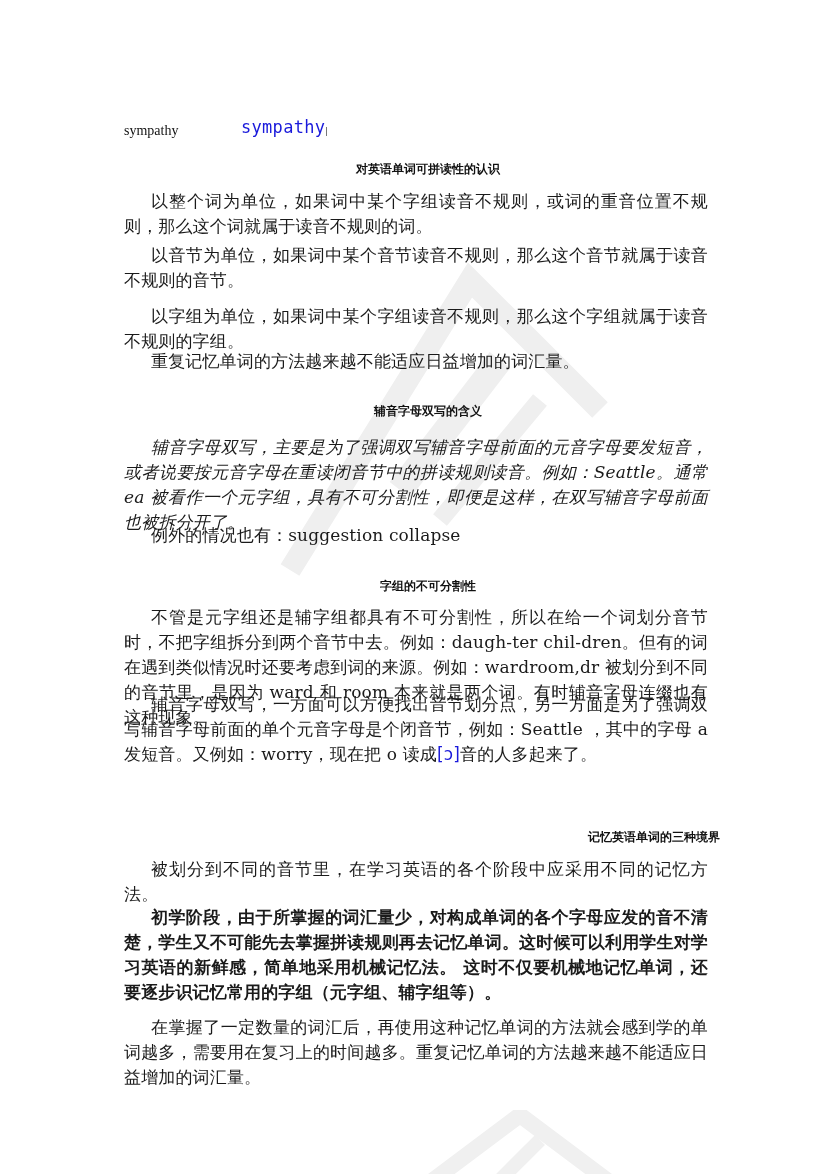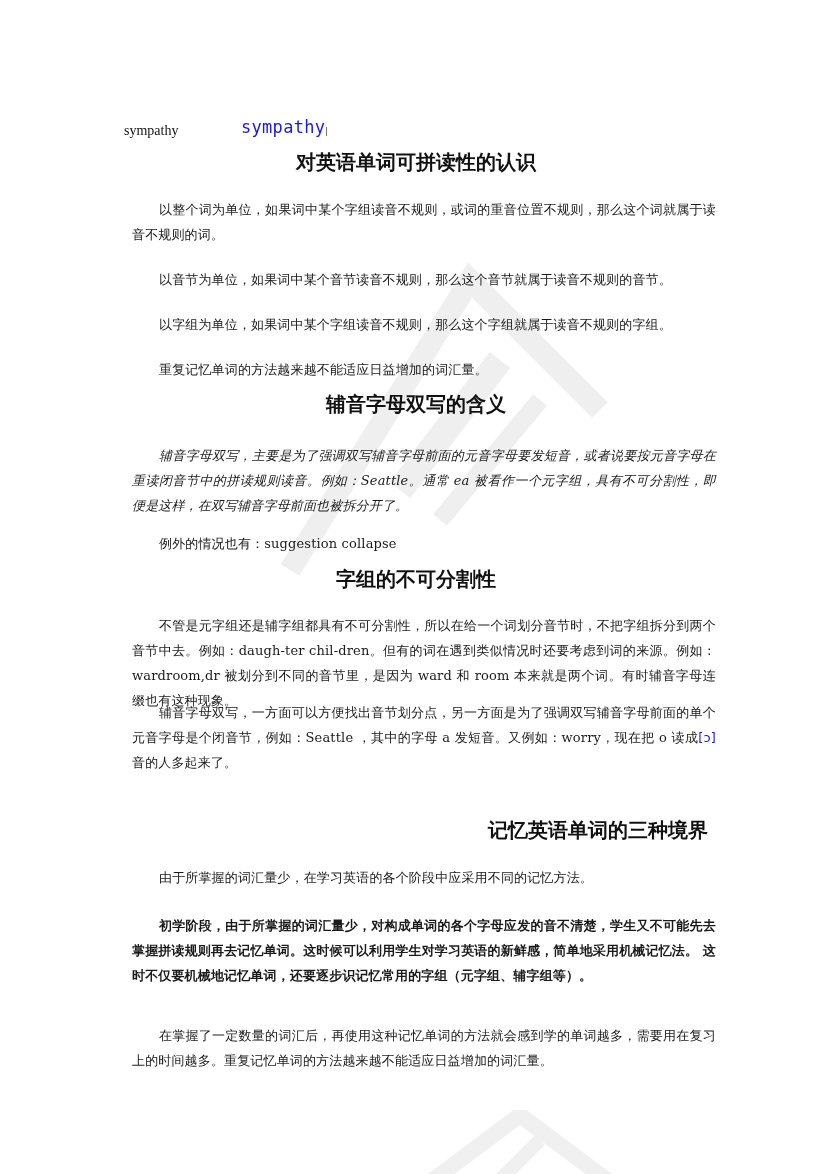--- a/index.html
+++ b/index.html
@@ -18,26 +18,26 @@
   }
   .word-plain {
     position: absolute; left: 0; top: 4px; font-family: "Liberation Serif", serif; font-size: 14px; color: #111;
   }
   .word-phon {
     position: absolute; left: 117px; top: -2px; font-family: "DejaVu Sans Mono", "Liberation Mono", monospace;
     font-size: 17px; color: #1a1adb; letter-spacing: 0.3px;
   }
   .cursor-mark { display:inline-block; width:1px; height:9px; background:#777; vertical-align:-3px; margin-left:1px; }
   h2 {
-    position: absolute; left: 0; width: 584px; margin: 0; text-align: center;
-    font-family: "DejaVu Sans", "Liberation Sans", sans-serif; font-weight: bold; font-size: 20px; color: #111;
+    position: absolute; left: 0; width: 584px; margin: 12px; text-align: center;
+    font-family: "DejaVu Sans", "Liberation Sans", sans-serif; font-weight: bold; font-size: 12px; color: #111;
   }
   p {
-    position: absolute; left: 0; width: 584px; margin: 8px;
-    font-family: "DejaVu Serif", "Liberation Serif", serif; font-size: 13px; line-height: 25px; color: #1a1a1a;
+    position: absolute; left: 0; width: 584px; margin: 0;
+    font-family: "DejaVu Serif", "Liberation Serif", serif; font-size: 17px; line-height: 25px; color: #1a1a1a;
     text-indent: 27px; text-align: justify; letter-spacing: 0.15px;
   }
   .phon { color: #1a1adb; font-family: "DejaVu Sans", sans-serif; }
 </style>
 </head>
 <body>
 
 <svg class="watermark" style="left:250px;top:240px;" width="360" height="360" viewBox="0 0 360 360">
   <g fill="none" stroke="#efefef" stroke-width="22" stroke-linejoin="miter">
     <path d="M40 330 L220 40 L350 170"></path>
@@ -54,29 +54,29 @@
 
 <div class="page">
 
   <div class="word-line">
     <span class="word-plain">sympathy</span>
     <span class="word-phon"><span>sympathy</span><span class="cursor-mark"></span></span>
   </div>
 
   <h2 style="top:149px;">对英语单词可拼读性的认识</h2>
   <p style="top:189px;">以整个词为单位，如果词中某个字组读音不规则，或词的重音位置不规则，那么这个词就属于读音不规则的词。</p>
-  <p style="top:259px;">以音节为单位，如果词中某个音节读音不规则，那么这个音节就属于读音不规则的音节。</p>
+  <p style="top:243px;">以音节为单位，如果词中某个音节读音不规则，那么这个音节就属于读音不规则的音节。</p>
   <p style="top:304px;">以字组为单位，如果词中某个字组读音不规则，那么这个字组就属于读音不规则的字组。</p>
   <p style="top:349px;">重复记忆单词的方法越来越不能适应日益增加的词汇量。</p>
 
   <h2 style="top:391px;">辅音字母双写的含义</h2>
   <p style="top:435px;font-style:italic;">辅音字母双写，主要是为了强调双写辅音字母前面的元音字母要发短音，或者说要按元音字母在重读闭音节中的拼读规则读音。例如：Seattle。通常 ea 被看作一个元字组，具有不可分割性，即便是这样，在双写辅音字母前面也被拆分开了。</p>
   <p style="top:523px;">例外的情况也有：suggestion collapse</p>
 
   <h2 style="top:566px;">字组的不可分割性</h2>
   <p style="top:605px;">不管是元字组还是辅字组都具有不可分割性，所以在给一个词划分音节时，不把字组拆分到两个音节中去。例如：daugh-ter chil-dren。但有的词在遇到类似情况时还要考虑到词的来源。例如：wardroom,dr 被划分到不同的音节里，是因为 ward 和 room 本来就是两个词。有时辅音字母连缀也有这种现象。</p>
   <p style="top:692px;"><span>辅音字母双写，一方面可以方便找出音节划分点，另一方面是为了强调双写辅音字母前面的单个元音字母是个闭音节，例如：Seattle ，其中的字母 a 发短音。又例如：worry，现在把 o 读成</span><span class="phon">[ɔ]</span><span>音的人多起来了。</span></p>
 
   <h2 style="top:817px;text-align:right;">记忆英语单词的三种境界</h2>
-  <p style="top:857px;">由于所掌握的词汇量少，在学习英语的各个阶段中应采用不同的记忆方法。</p>
+  <p style="top:857px;">被划分到不同的音节里，在学习英语的各个阶段中应采用不同的记忆方法。</p>
   <p style="top:905px;font-weight:bold;">初学阶段，由于所掌握的词汇量少，对构成单词的各个字母应发的音不清楚，学生又不可能先去掌握拼读规则再去记忆单词。这时候可以利用学生对学习英语的新鲜感，简单地采用机械记忆法。 这时不仅要机械地记忆单词，还要逐步识记忆常用的字组（元字组、辅字组等）。</p>
   <p style="top:1015px;">在掌握了一定数量的词汇后，再使用这种记忆单词的方法就会感到学的单词越多，需要用在复习上的时间越多。重复记忆单词的方法越来越不能适应日益增加的词汇量。</p>
 </div>
 
 </body></html>

